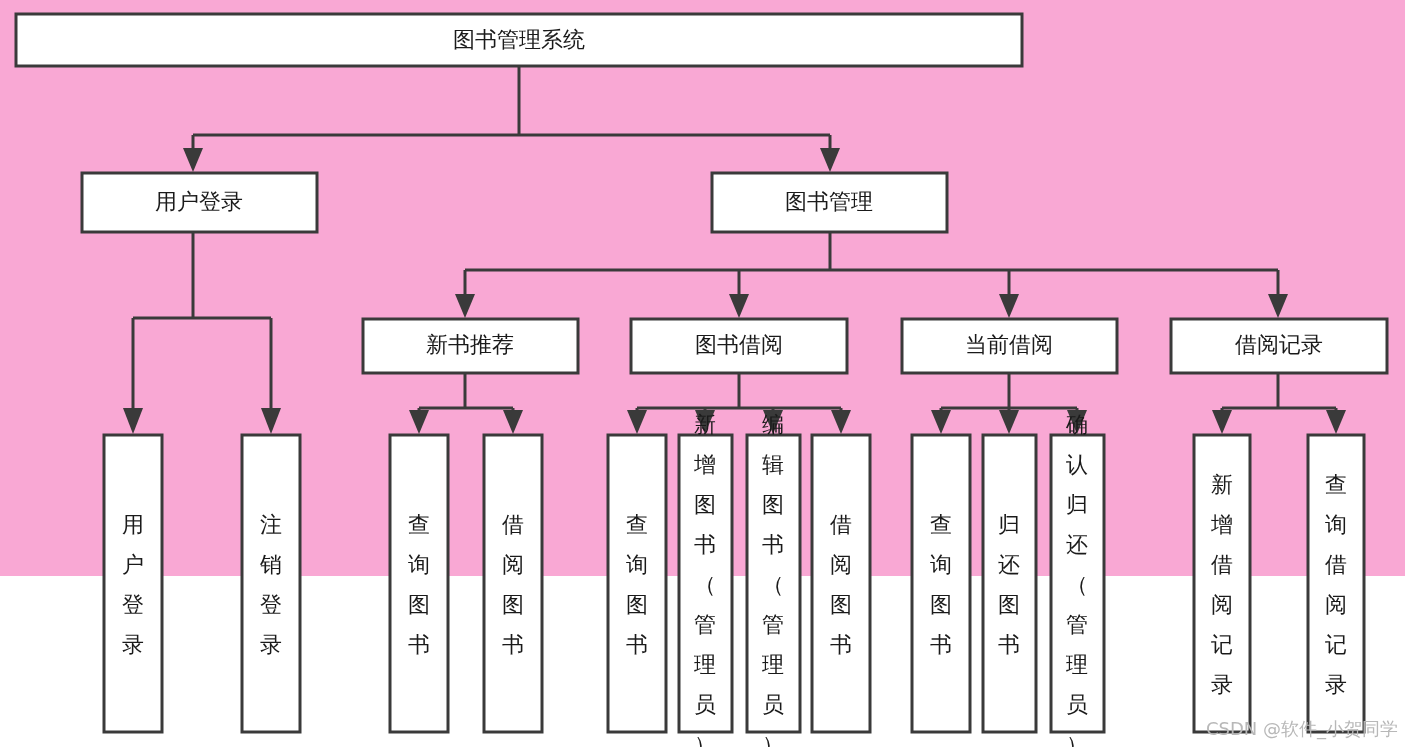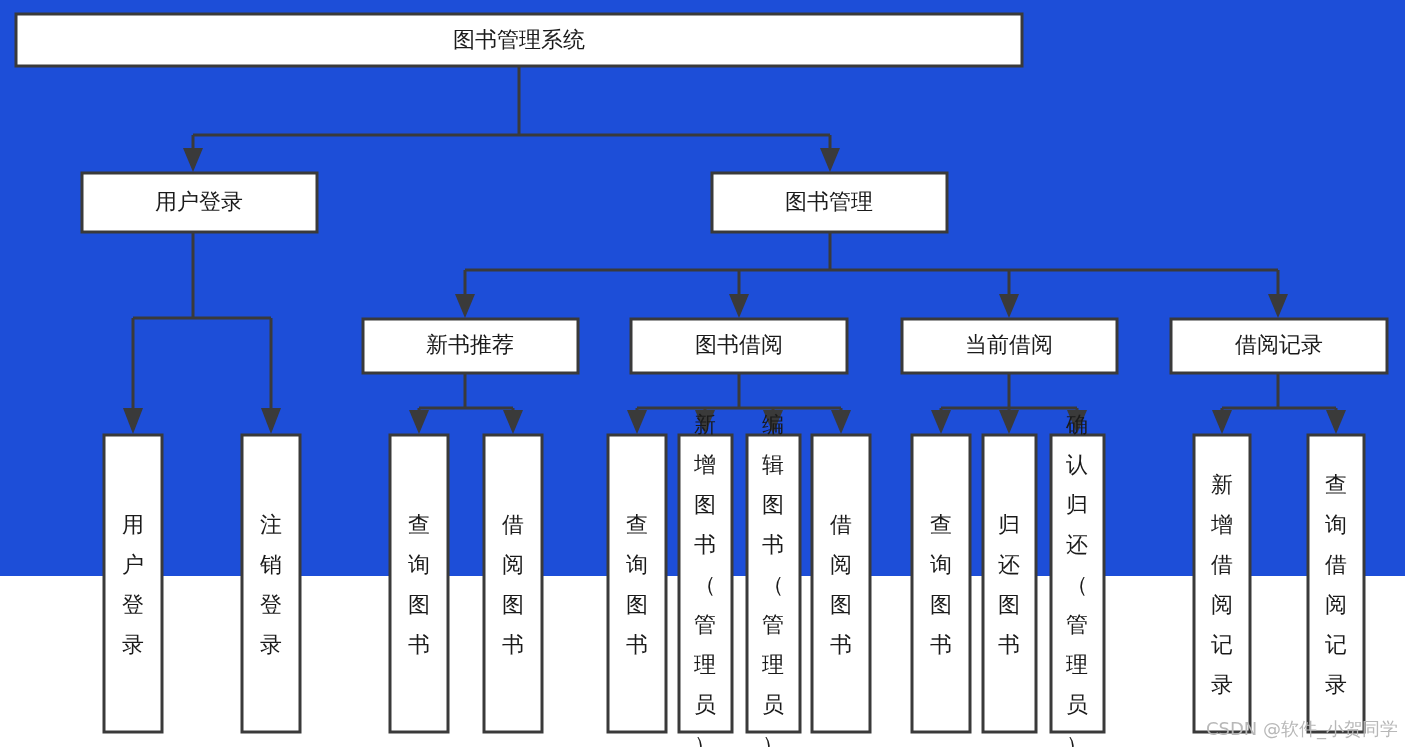--- a/index.html
+++ b/index.html
@@ -11,21 +11,21 @@
   body {
     width: 1405px;
     height: 747px;
     overflow: hidden;
     font-family: "DejaVu Sans", "Liberation Sans", sans-serif;
   }
   #diagram-root {
     position: relative;
     width: 1405px;
     height: 576px;
-    background: #1d4ed8;
+    background: #f9a8d4;
   }
   svg#structure-chart {
     display: block;
     width: 1405px;
     height: 747px;
   }
   .node-box {
     fill: #ffffff;
     stroke: #3a3a3a;
     stroke-width: 3;

